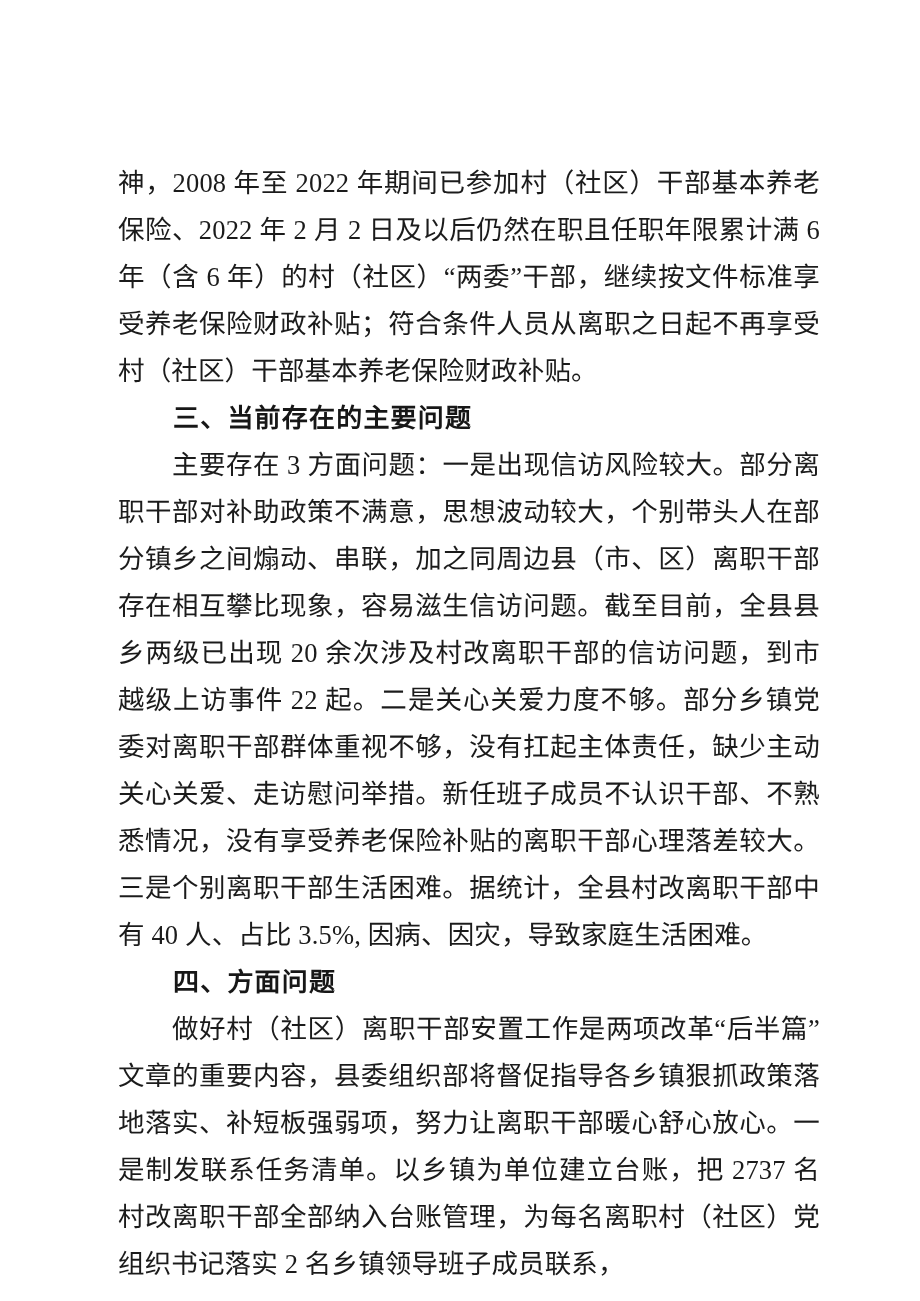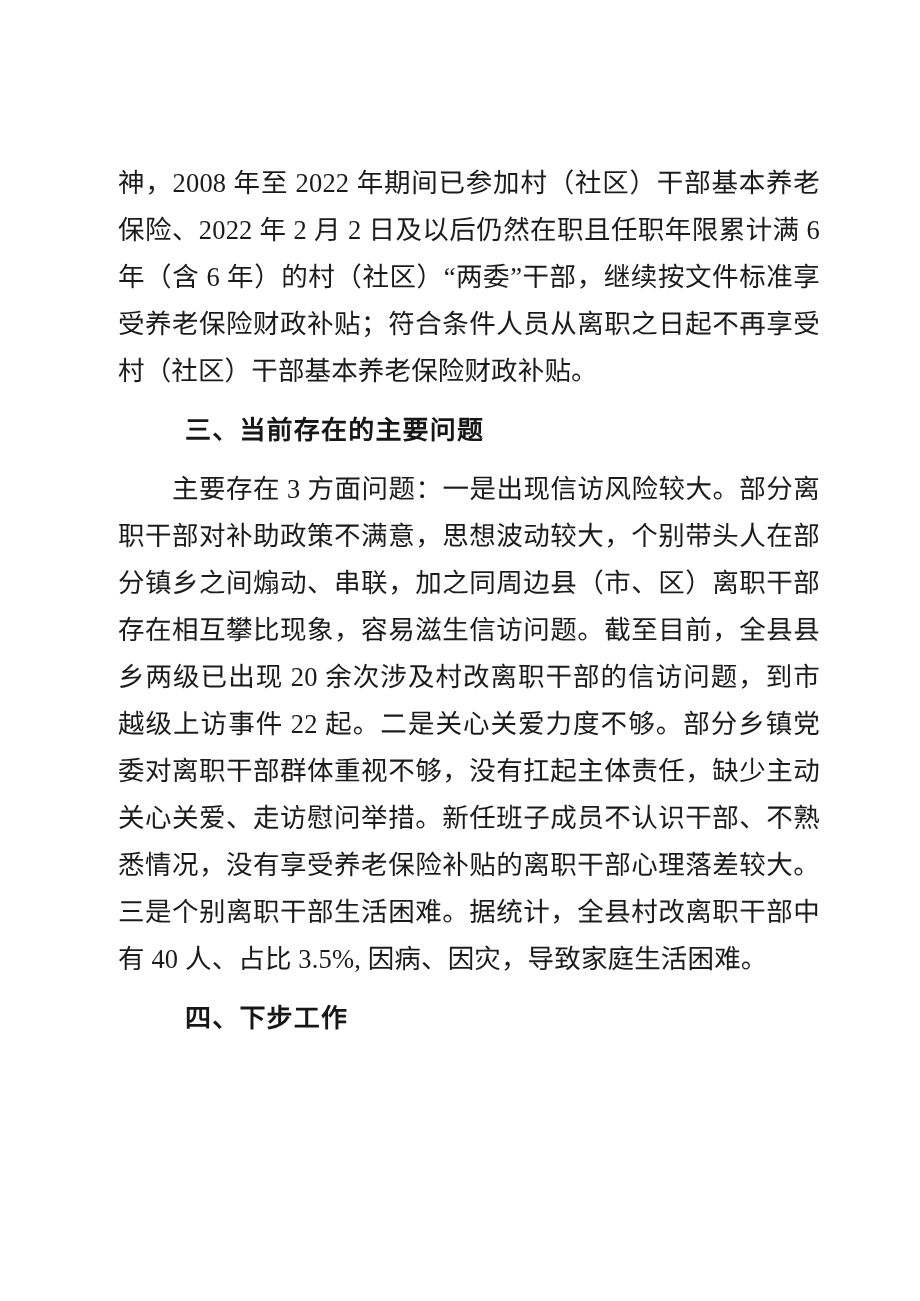--- a/index.html
+++ b/index.html
@@ -52,21 +52,21 @@
     text-indent: 54px;
   }
 
   
   .heading {
     font-family: "DejaVu Sans", "Liberation Sans", sans-serif;
     font-size: 26px;
     line-height: 47px;
     font-weight: 600;
     text-indent: 55px;
-    margin: 12px;
+    margin: 0;
     color: #171717;
     letter-spacing: 1.2px;
     white-space: nowrap;
   }
 
   
   .para.cont {
     text-indent: 0;
   }
 </style>
@@ -75,17 +75,18 @@
 
 <div class="page">
   <div class="content">
 
     <p class="para cont">神，2008 年至 2022 年期间已参加村（社区）干部基本养老保险、2022 年 2 月 2 日及以后仍然在职且任职年限累计满 6 年（含 6 年）的村（社区）“两委”干部，继续按文件标准享受养老保险财政补贴；符合条件人员从离职之日起不再享受村（社区）干部基本养老保险财政补贴。</p>
 
     <h2 class="heading">三、当前存在的主要问题</h2>
 
     <p class="para indent">主要存在 3 方面问题：一是出现信访风险较大。部分离职干部对补助政策不满意，思想波动较大，个别带头人在部分镇乡之间煽动、串联，加之同周边县（市、区）离职干部存在相互攀比现象，容易滋生信访问题。截至目前，全县县乡两级已出现 20 余次涉及村改离职干部的信访问题，到市越级上访事件 22 起。二是关心关爱力度不够。部分乡镇党委对离职干部群体重视不够，没有扛起主体责任，缺少主动关心关爱、走访慰问举措。新任班子成员不认识干部、不熟悉情况，没有享受养老保险补贴的离职干部心理落差较大。三是个别离职干部生活困难。据统计，全县村改离职干部中有 40 人、占比 3.5%, 因病、因灾，导致家庭生活困难。</p>
 
-    <h2 class="heading">四、下步工作</h2>
+    <h2 class="heading">四、方面问题</h2>
 
+    <p class="para indent">做好村（社区）离职干部安置工作是两项改革“后半篇”文章的重要内容，县委组织部将督促指导各乡镇狠抓政策落地落实、补短板强弱项，努力让离职干部暖心舒心放心。一是制发联系任务清单。以乡镇为单位建立台账，把 2737 名村改离职干部全部纳入台账管理，为每名离职村（社区）党组织书记落实 2 名乡镇领导班子成员联系，</p>
 
   </div>
 </div>
 
 </body></html>

